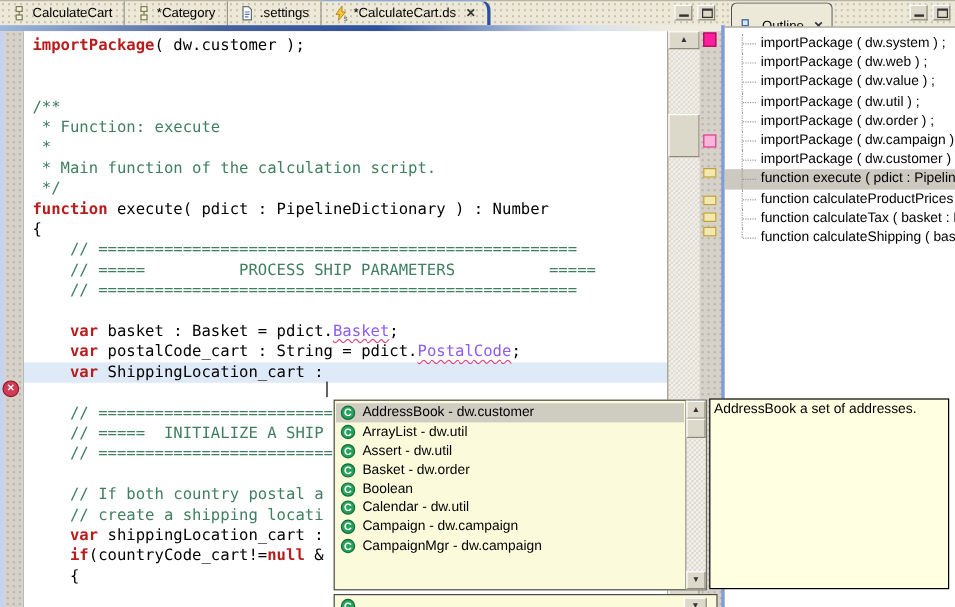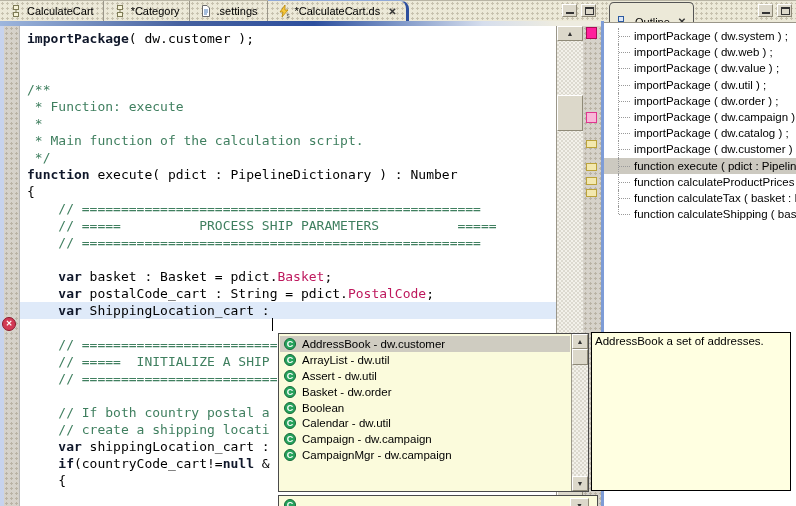--- a/index.html
+++ b/index.html
@@ -28,24 +28,24 @@
   .glyph-max { position:absolute; left:3px; top:2px; width:9px; height:8px; border:1px solid #333; border-top-width:2px; }
 
   #left-strip { position:absolute; left:0; top:26px; width:4px; height:480px; background:#c7d3ee; }
   #marker-bar { position:absolute; left:4px; top:26px; width:15px; height:480px; background-color:#d6d2ca; }
   #gutter-error-icon { position:absolute; left:2px; top:317px; width:14px; height:14px; border-radius:50%;
     background:#d23a55; border:1px solid #8b1a2e; color:#fff; font-size:8px; font-weight:bold; line-height:12px; text-align:center; z-index:3; }
   #code-area { position:absolute; left:19px; top:26px; width:537px; height:480px; background:#fff; border-left:1px solid #b8b8b8; overflow:hidden; }
   #code-lines { position:absolute; left:0; top:4px; width:100%; }
   .cline { height:17px; line-height:17px; white-space:pre; font-family:"DejaVu Sans Mono", monospace; font-size:13px; padding-left:7px; }
   .cline.cur { background:#dfeaf9; }
-  .k { color:#0f172a; font-weight:bold; }
+  .k { color:#b91c1c; font-weight:bold; }
   .c { color:#3f7f5f; }
   .p { color:#000; }
-  .e { color:#be185d; text-decoration-style:wavy; text-decoration-color:#e0457b; text-decoration-thickness:1px; text-underline-offset:2px; }
+  .e { color:#8b5cf6; text-decoration:underline; text-decoration-style:wavy; text-decoration-color:#e0457b; text-decoration-thickness:1px; text-underline-offset:2px; }
   #caret { position:absolute; left:272px; top:318px; width:1px; height:13px; background:#000; }
 
   #editor-scrollbar { position:absolute; left:556px; top:26px; width:27px; height:480px; border-left:1px solid #9a9689; }
   .sbtn { position:absolute; left:0; width:100%; height:15px; background:#dcd8ca; border:1px solid; border-color:#fff #8f8a78 #8f8a78 #fff;
           font-size:7px; line-height:13px; text-align:center; color:#333; }
   #editor-scroll-thumb { position:absolute; left:0; top:69px; width:100%; height:36px; background:#dcd8ca; border:1px solid; border-color:#fff #8f8a78 #8f8a78 #fff; }
   #overview-ruler { position:absolute; left:583px; top:26px; width:18px; height:480px; background-color:#d6d2ca; }
   .marker { position:absolute; left:3px; width:11px; border-style:solid; border-width:1px; }
   #editor-right-border { position:absolute; left:601px; top:21px; width:3px; height:485px; background:#7e9cd6; }
 
@@ -217,21 +217,20 @@
         </span>
     </div>
   </div>
   <div id="outline-body">
       <div class="orow"><span class="olabel">importPackage ( dw.system ) ;</span></div>
       <div class="orow"><span class="olabel">importPackage ( dw.web ) ;</span></div>
       <div class="orow"><span class="olabel">importPackage ( dw.value ) ;</span></div>
       <div class="orow"><span class="olabel">importPackage ( dw.util ) ;</span></div>
       <div class="orow"><span class="olabel">importPackage ( dw.order ) ;</span></div>
       <div class="orow"><span class="olabel">importPackage ( dw.campaign ) ;</span></div>
-      <div class="orow"><span class="olabel">importPackage ( dw.catalog ) ;</span></div>
       <div class="orow"><span class="olabel">importPackage ( dw.customer ) ;</span></div>
       <div class="orow sel"><span class="olabel">function execute ( pdict : Pipeline</span></div>
       <div class="orow"><span class="olabel">function calculateProductPrices (</span></div>
       <div class="orow"><span class="olabel">function calculateTax ( basket : B</span></div>
       <div class="orow"><span class="olabel">function calculateShipping ( baske</span></div>
     </div>
 </div>
 
 <div id="autocomplete-popup">
   <div id="popup-list">

